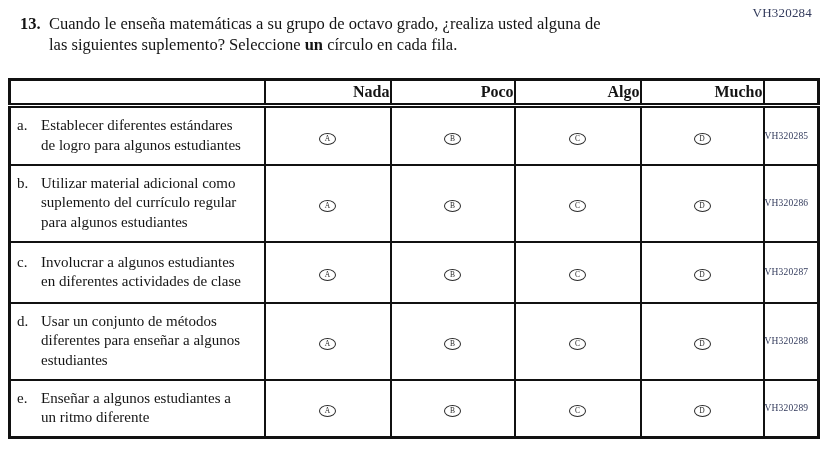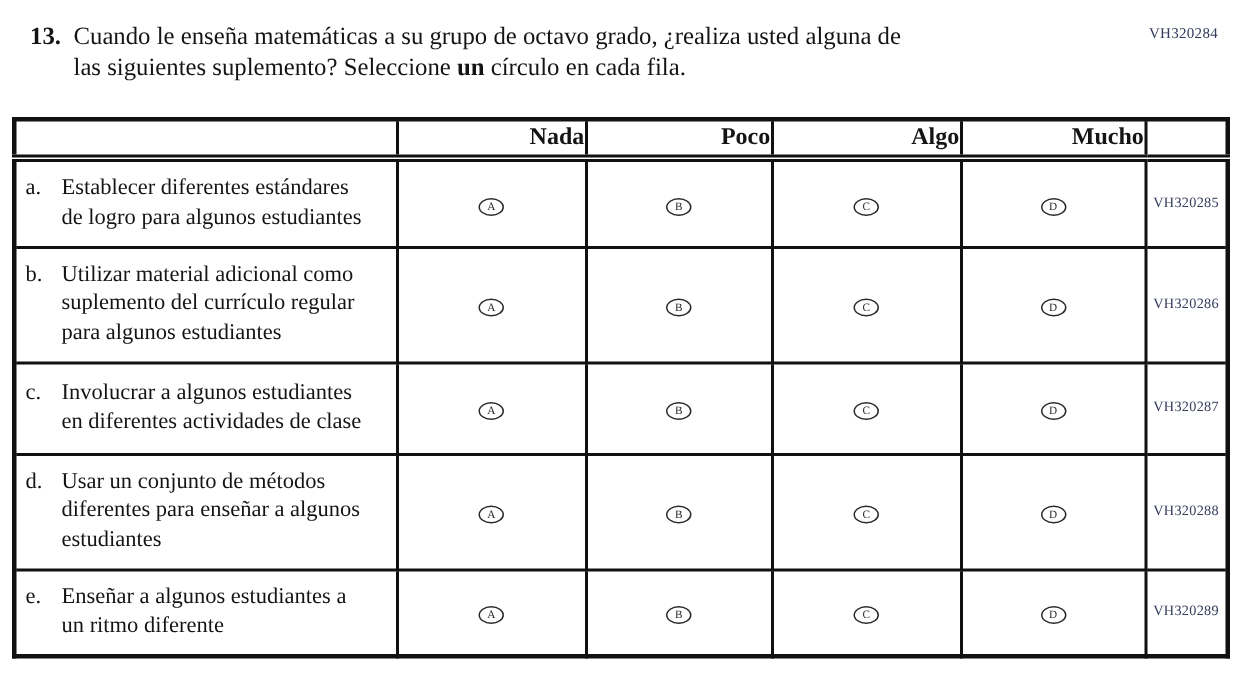--- a/index.html
+++ b/index.html
@@ -10,24 +10,23 @@
     font-family: "Liberation Serif", "DejaVu Serif", serif;
     color: #141414;
     overflow: hidden;
   }
 
   
   .form-code-top {
     position: absolute;
     top: 5px;
     right: 11px;
-    font-size: 10px;
+    font-size: 13px;
     color: #333b5c;
     letter-spacing: 0.2px;
-    margin-top: 12px;
   }
 
   
   .question {
     position: absolute;
     top: 13px;
     left: 20px;
     display: flex;
     font-size: 16.5px;
     line-height: 21px;
@@ -88,21 +87,21 @@
     height: 12px;
     border: 1.3px solid #2a2a2a;
     border-radius: 50%;
     font-size: 7.5px;
     line-height: 1;
     color: #2a2a2a;
     cursor: pointer;
     background: transparent;
   }
   td.code-cell {
-    text-align: center;
+    text-align: left;
     vertical-align: middle;
     font-size: 9.5px;
     color: #333b5c;
     letter-spacing: 0.2px;
   }
 </style>
 </head>
 <body>
 
 <div class="form-code-top">VH320284</div>

